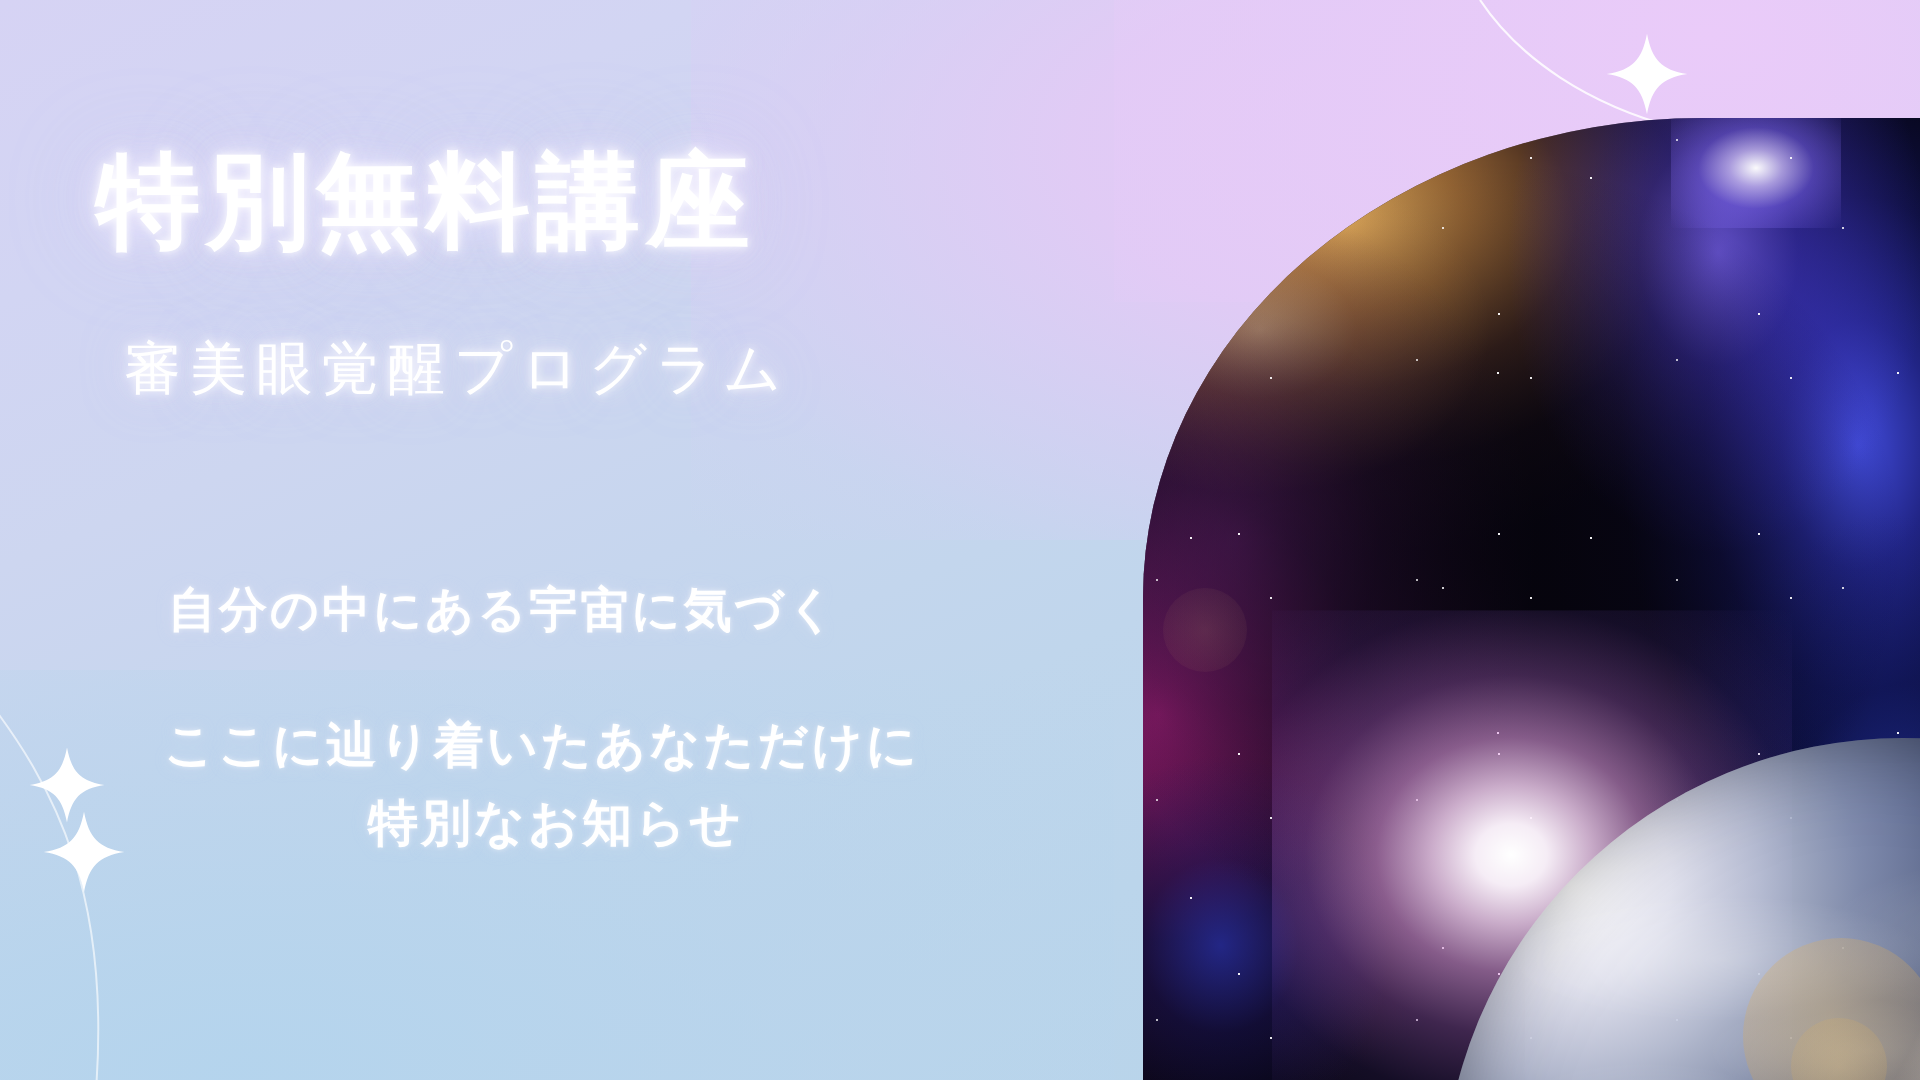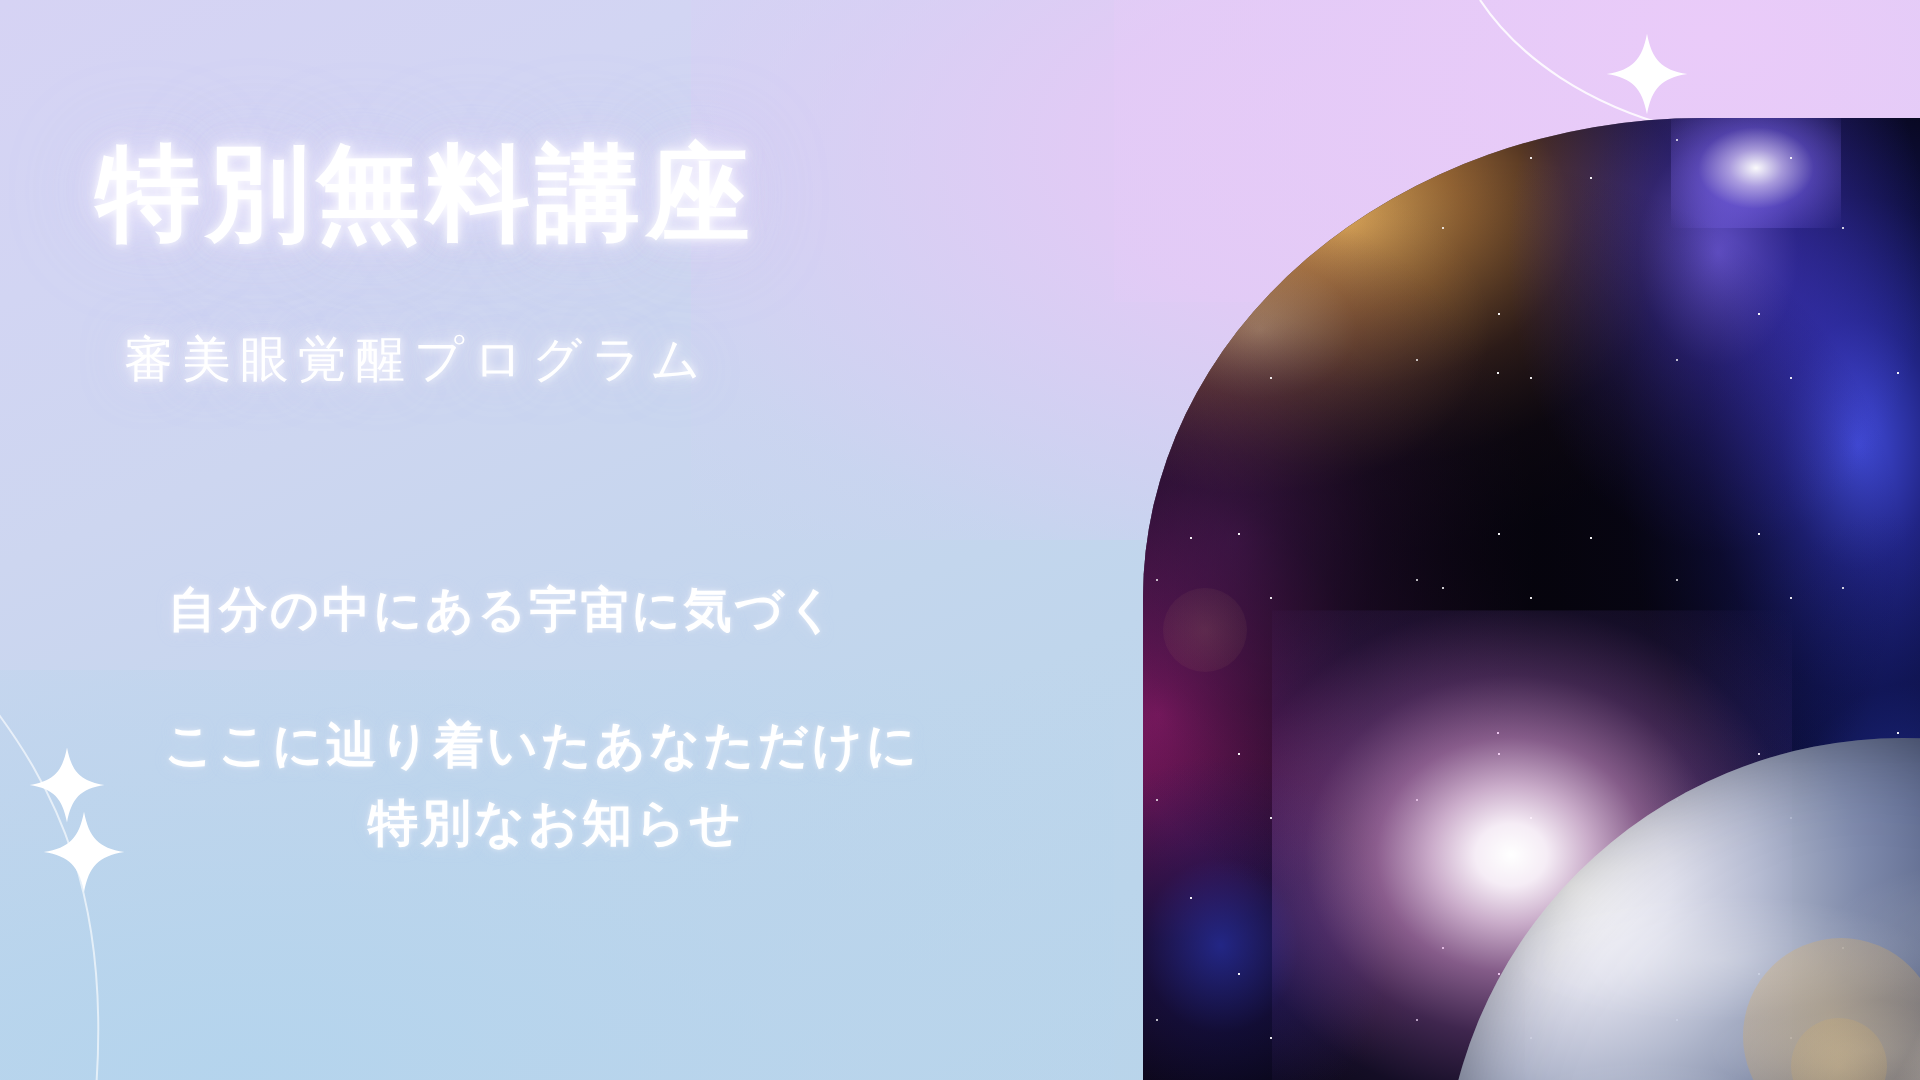--- a/index.html
+++ b/index.html
@@ -6,21 +6,21 @@
   html, body {
     margin: 0;
     padding: 0;
     background: #000;
   }
   #stage {
     position: relative;
     width: 1920px;
     height: 1080px;
     overflow: hidden;
-    font-family: Liberation Mono, monospace;
+    font-family: Liberation Sans, sans-serif;
     background: #cfd4f0;
   }
 
   
   .bg-base {
     position: absolute;
     inset: 0;
     background:
       linear-gradient(157deg,
         #d6d3f4 0%,
@@ -329,21 +329,21 @@
     text-shadow:
       0 0 10px rgba(255,255,255,0.95),
       0 0 26px rgba(245,240,255,0.85),
       0 0 52px rgba(226,218,255,0.6),
       0 0 90px rgba(210,205,250,0.38);
   }
   .subheadline {
     position: absolute;
     left: 124px;
     top: 334px;
-    font-size: 49px;
+    font-size: 57px;
     line-height: 1.2;
     font-weight: 500;
     color: #ffffff;
     letter-spacing: 9px;
     white-space: nowrap;
     text-shadow:
       0 0 8px rgba(255,255,255,0.9),
       0 0 22px rgba(244,240,255,0.8),
       0 0 46px rgba(224,218,255,0.5);
   }

